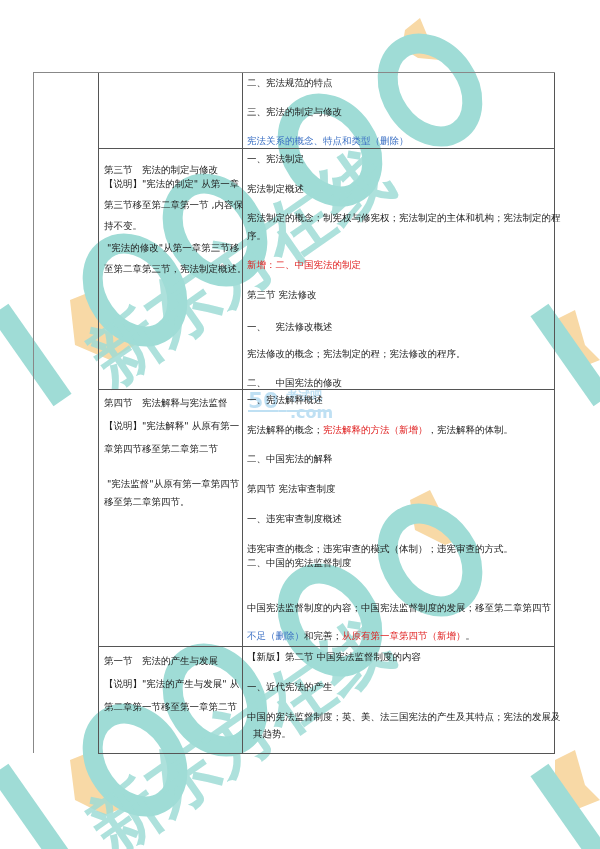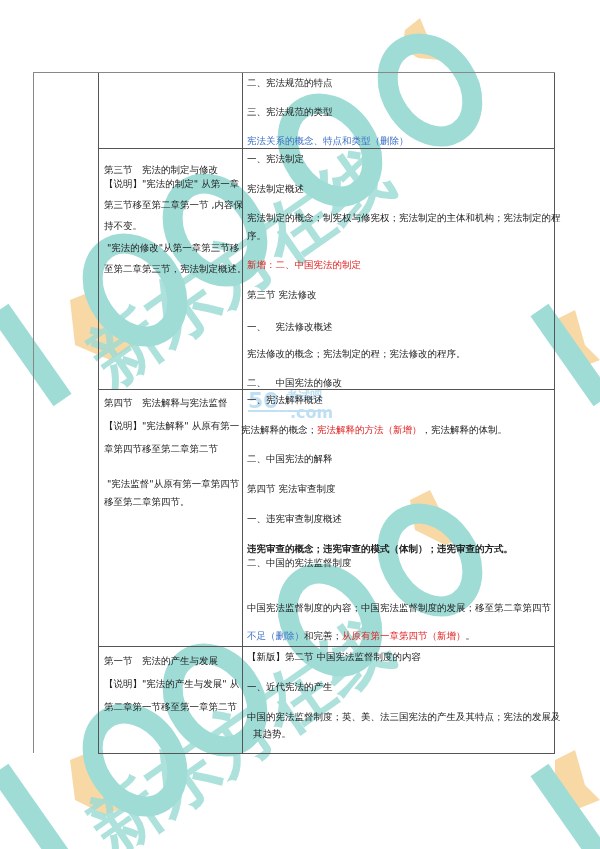--- a/index.html
+++ b/index.html
@@ -66,21 +66,21 @@
   <div class="vline" style="left:554px; top:72px; height:681px;"></div>
 
   <div class="hline" style="left:33px; top:72px; width:522px; background:#888;"></div>
   <div class="hline" style="left:98px; top:148px; width:457px;"></div>
   <div class="hline" style="left:98px; top:389px; width:457px;"></div>
   <div class="hline" style="left:98px; top:646px; width:457px;"></div>
   <div class="hline" style="left:98px; top:753px; width:457px;"></div>
 
   <div>
     <div class="p" style="left:247px; top:76px;">二、宪法规范的特点</div>
-    <div class="p" style="left:247px; top:105px;">三、宪法规范的类型</div>
+    <div class="p" style="left:247px; top:105px;">三、宪法的制定与修改</div>
     <div class="p blue" style="left:247px; top:134px;">宪法关系的概念、特点和类型（删除）</div>
   </div>
 
   <div>
     <div class="p" style="left:104px; top:163px;">第三节　宪法的制定与修改</div>
     <div class="p" style="left:104px; top:177px;">【说明】"宪法的制定" 从第一章</div>
     <div class="p" style="left:104px; top:198px;">第三节移至第二章第一节 ,内容保</div>
     <div class="p" style="left:104px; top:219px;">持不变。</div>
     <div class="p" style="left:107px; top:241px;">"宪法的修改"从第一章第三节移</div>
     <div class="p" style="left:104px; top:262px;">至第二章第三节，宪法制定概述。</div>
@@ -101,27 +101,27 @@
   <div>
     <div class="p" style="left:104px; top:396px;">第四节　宪法解释与宪法监督</div>
     <div class="p" style="left:104px; top:419px;">【说明】"宪法解释" 从原有第一</div>
     <div class="p" style="left:104px; top:442px;">章第四节移至第二章第二节</div>
     <div class="p" style="left:107px; top:477px;">"宪法监督"从原有第一章第四节</div>
     <div class="p" style="left:104px; top:495px;">移至第二章第四节。</div>
   </div>
 
   <div>
     <div class="p" style="left:247px; top:393px;">一、宪法解释概述</div>
-    <div class="p" style="left:241px; top:423px;">
+    <div class="p" style="left:247px; top:423px;">
       <span>宪法解释的概念；</span><span class="red">宪法解释的方法（新增）</span><span>，宪法解释的体制。</span>
     </div>
     <div class="p" style="left:247px; top:452px;text-align:right;">二、中国宪法的解释</div>
     <div class="p" style="left:247px; top:482px;">第四节 宪法审查制度</div>
     <div class="p" style="left:247px; top:512px;">一、违宪审查制度概述</div>
-    <div class="p" style="left:247px; top:542px;font-weight:bold;">违宪审查的概念；违宪审查的模式（体制）；违宪审查的方式。</div>
+    <div class="p" style="left:247px; top:542px;">违宪审查的概念；违宪审查的模式（体制）；违宪审查的方式。</div>
     <div class="p" style="left:247px; top:556px;">二、中国的宪法监督制度</div>
     <div class="p" style="left:247px; top:601px;">中国宪法监督制度的内容；中国宪法监督制度的发展；移至第二章第四节</div>
     <div class="p" style="left:247px; top:629px;">
       <span class="blue">不足（删除）</span><span>和完善；</span><span class="red">从原有第一章第四节（新增）</span><span>。</span>
     </div>
   </div>
 
   <div>
     <div class="p" style="left:104px; top:654px;">第一节　宪法的产生与发展</div>
     <div class="p" style="left:104px; top:677px;">【说明】"宪法的产生与发展" 从</div>

